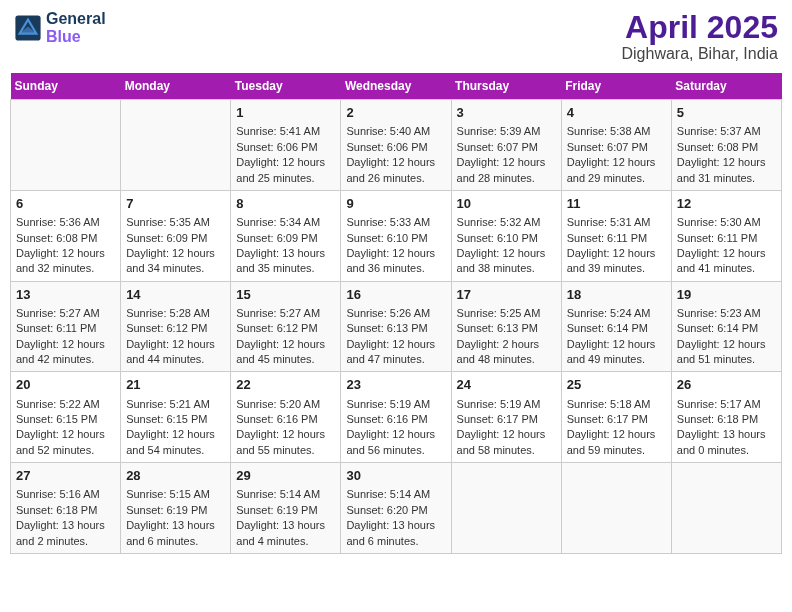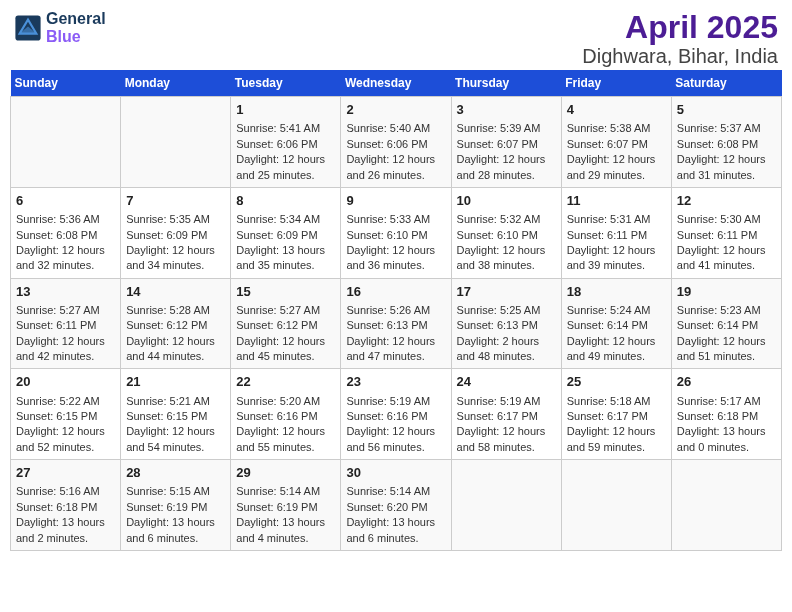--- a/index.html
+++ b/index.html
@@ -7,21 +7,21 @@
       font-family: Arial, sans-serif;
       background: #fff;
       width: 792px;
       min-height: 612px;
       padding: 10px;
     }
     .header {
       display: flex;
       justify-content: space-between;
       align-items: flex-start;
-      margin-bottom: 2px;
+      margin-bottom: 10px;
       padding: 0 4px;
     }
     .logo {
       display: flex;
       align-items: center;
       gap: 4px;
     }
     .logo-icon {
       width: 28px;
       height: 28px;
@@ -29,30 +29,30 @@
     .title-block {
       text-align: right;
     }
     .month-title {
       font-size: 32px;
       font-weight: bold;
       color: #4c1d95;
       line-height: 1.1;
     }
     .location {
-      font-size: 20px;
+      font-size: 16px;
       color: #444;
     }
     table {
       width: 100%;
       border-collapse: collapse;
       font-size: 11px;
     }
     thead th {
-      background: #1d4ed8;
+      background: #a21caf;
       color: #fff;
       padding: 6px 4px;
       text-align: left;
       font-size: 12px;
       font-weight: bold;
     }
     tbody td {
       vertical-align: top;
       border: 1px solid #ccc;
       padding: 4px 5px;

